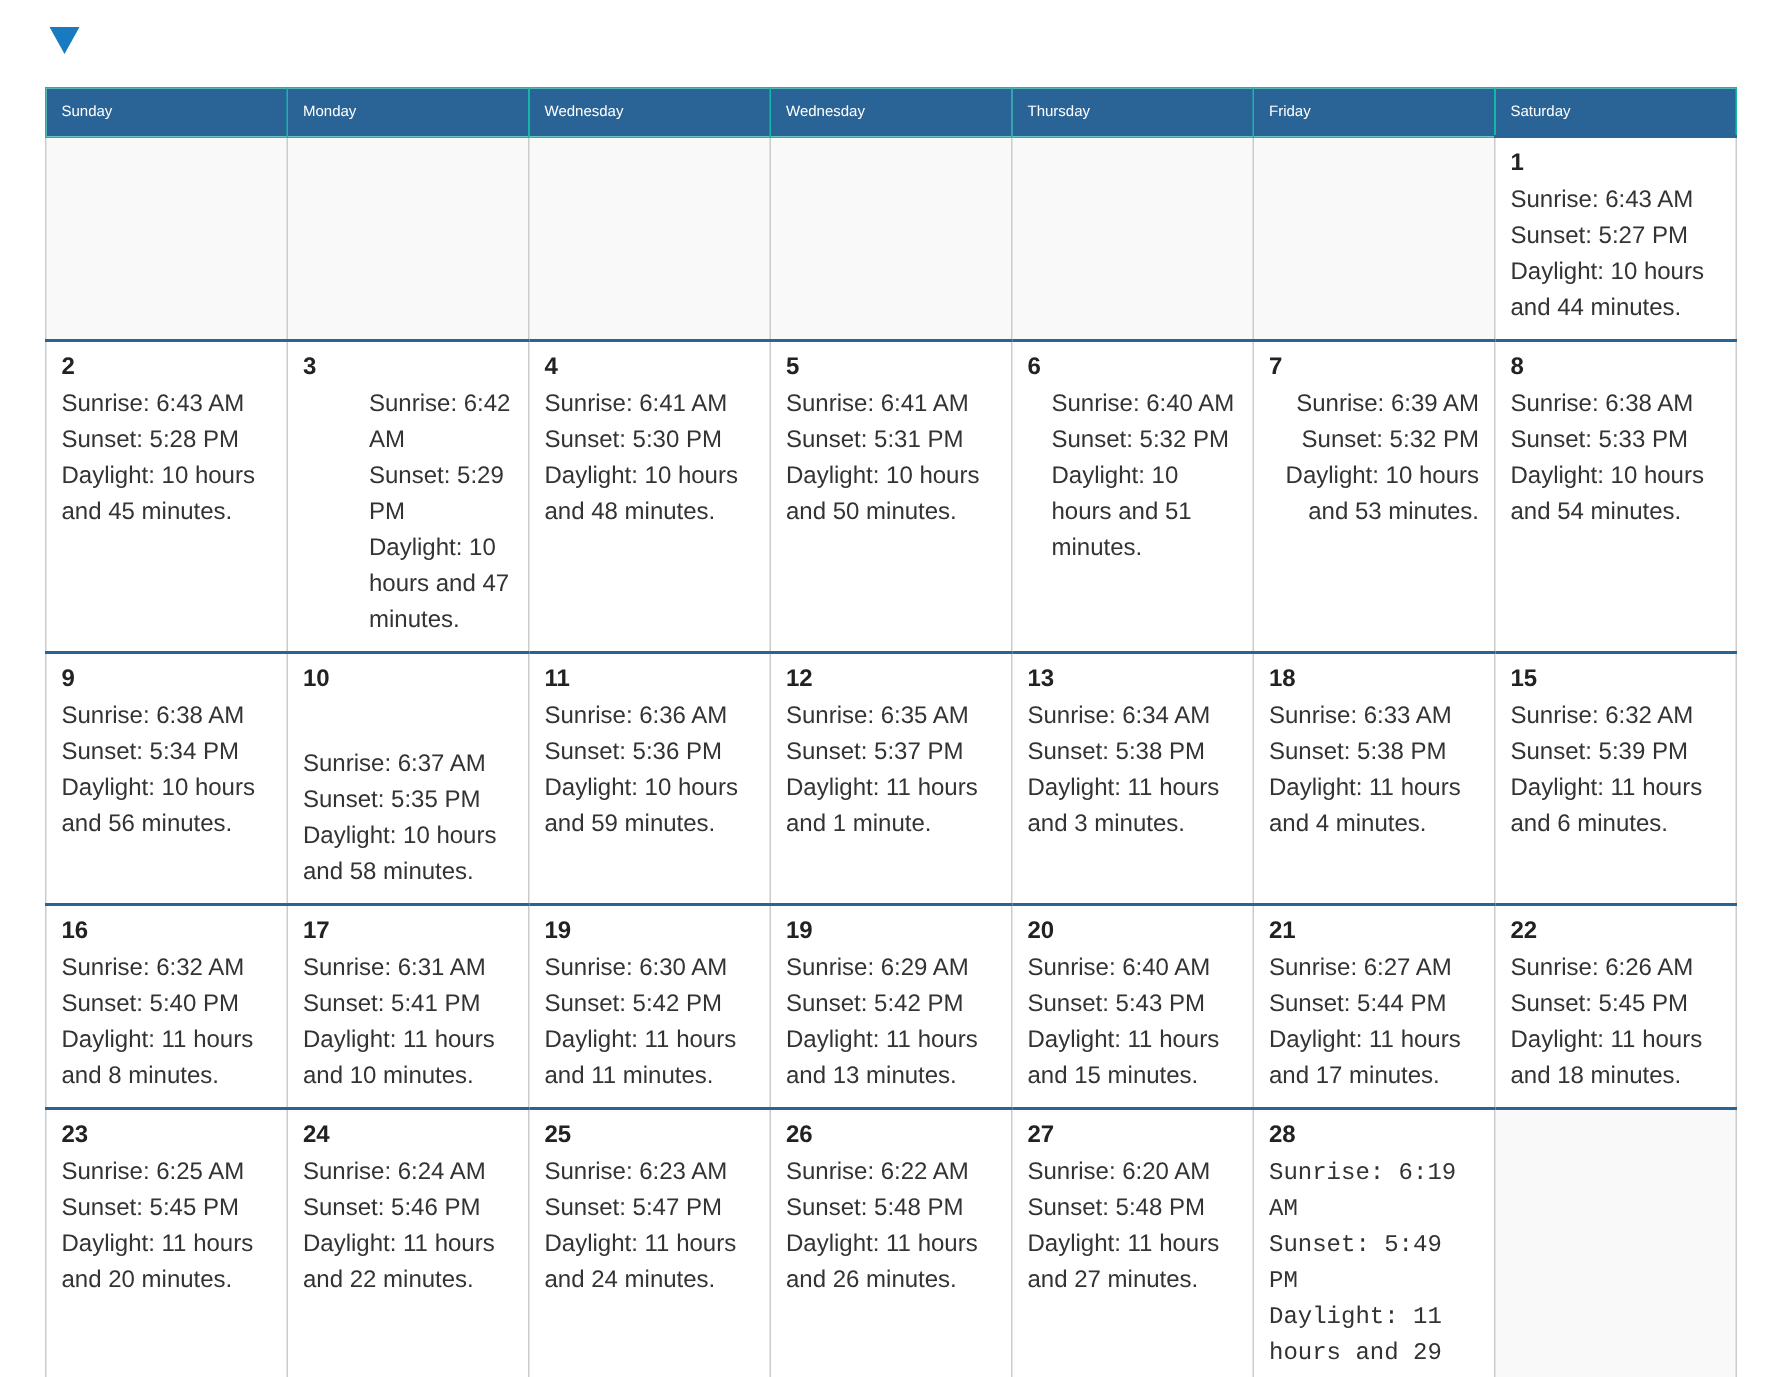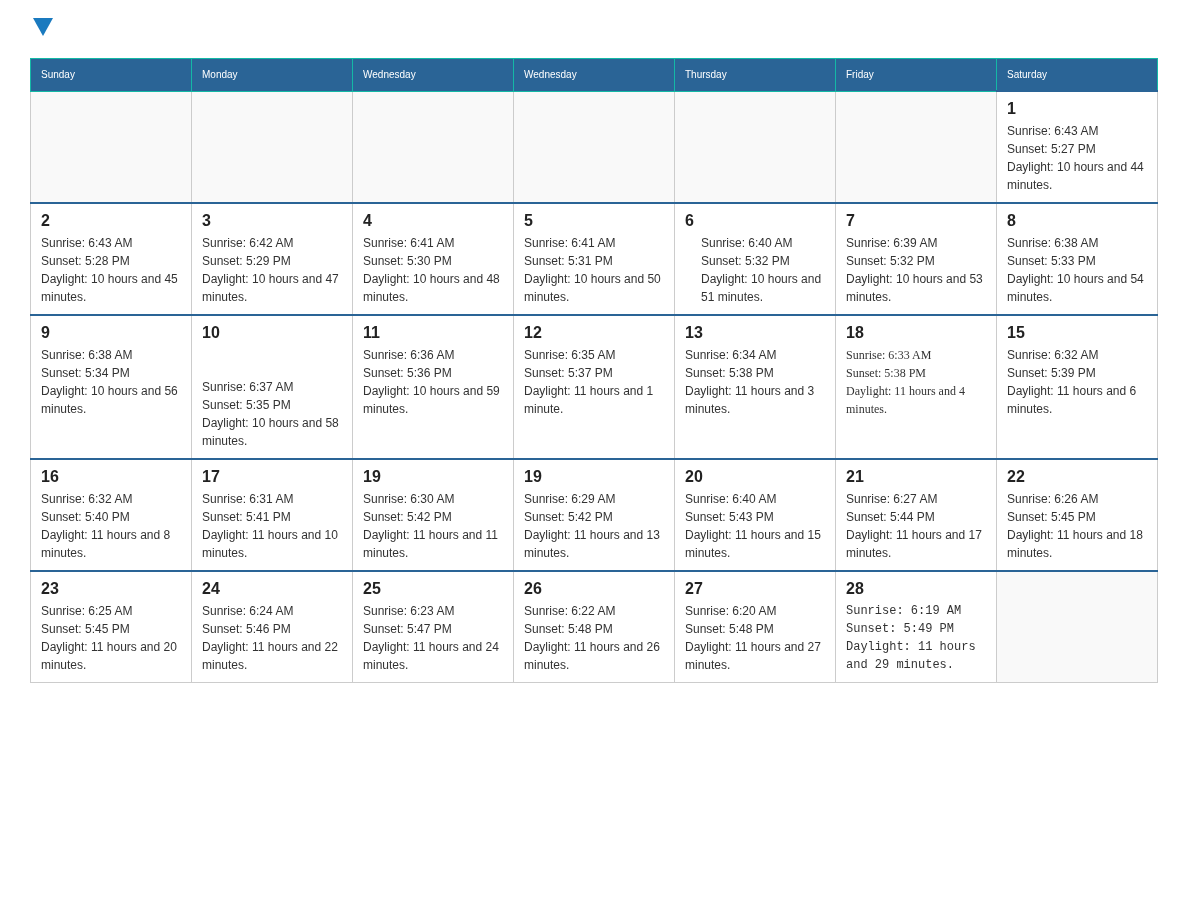--- a/index.html
+++ b/index.html
@@ -66,21 +66,21 @@
       min-height: 110px;
       height: 110px;
     }
     .day-number {
       font-size: 16px;
       font-weight: bold;
       color: #222;
       margin-bottom: 4px;
     }
     .day-info {
-      font-size: 12px;
+      font-size: 16px;
       color: #333;
       line-height: 1.5;
     }
     .empty-cell {
       background: #f9f9f9;
     }
   </style>
 </head>
 <body>
 
@@ -131,21 +131,21 @@
       </tr>
       <tr>
         <td>
           <div class="day-number">2</div>
           <div class="day-info" style="white-space: pre-line;">Sunrise: 6:43 AM
 Sunset: 5:28 PM
 Daylight: 10 hours and 45 minutes.</div>
         </td>
         <td>
           <div class="day-number">3</div>
-          <div class="day-info" style="white-space: pre-line;">Sunrise: 6:42 AM
+          <div class="day-info" style="white-space: pre-line; margin-left: 44px;">Sunrise: 6:42 AM
 Sunset: 5:29 PM
 Daylight: 10 hours and 47 minutes.</div>
         </td>
         <td>
           <div class="day-number">4</div>
           <div class="day-info" style="white-space: pre-line;">Sunrise: 6:41 AM
 Sunset: 5:30 PM
 Daylight: 10 hours and 48 minutes.</div>
         </td>
         <td>
@@ -155,21 +155,21 @@
 Daylight: 10 hours and 50 minutes.</div>
         </td>
         <td>
           <div class="day-number">6</div>
           <div class="day-info" style="white-space: pre-line; margin-left: 16px;">Sunrise: 6:40 AM
 Sunset: 5:32 PM
 Daylight: 10 hours and 51 minutes.</div>
         </td>
         <td>
           <div class="day-number">7</div>
-          <div class="day-info" style="white-space: pre-line;">Sunrise: 6:39 AM
+          <div class="day-info" style="white-space: pre-line; text-align: right;">Sunrise: 6:39 AM
 Sunset: 5:32 PM
 Daylight: 10 hours and 53 minutes.</div>
         </td>
         <td>
           <div class="day-number">8</div>
           <div class="day-info" style="white-space: pre-line;">Sunrise: 6:38 AM
 Sunset: 5:33 PM
 Daylight: 10 hours and 54 minutes.</div>
         </td>
       </tr>
@@ -199,21 +199,21 @@
 Daylight: 11 hours and 1 minute.</div>
         </td>
         <td>
           <div class="day-number">13</div>
           <div class="day-info" style="white-space: pre-line;">Sunrise: 6:34 AM
 Sunset: 5:38 PM
 Daylight: 11 hours and 3 minutes.</div>
         </td>
         <td>
           <div class="day-number">18</div>
-          <div class="day-info" style="white-space: pre-line; font-family: Liberation Serif, serif;">Sunrise: 6:33 AM
+          <div class="day-info" style="white-space: pre-line;">Sunrise: 6:33 AM
 Sunset: 5:38 PM
 Daylight: 11 hours and 4 minutes.</div>
         </td>
         <td>
           <div class="day-number">15</div>
           <div class="day-info" style="white-space: pre-line;">Sunrise: 6:32 AM
 Sunset: 5:39 PM
 Daylight: 11 hours and 6 minutes.</div>
         </td>
       </tr>

